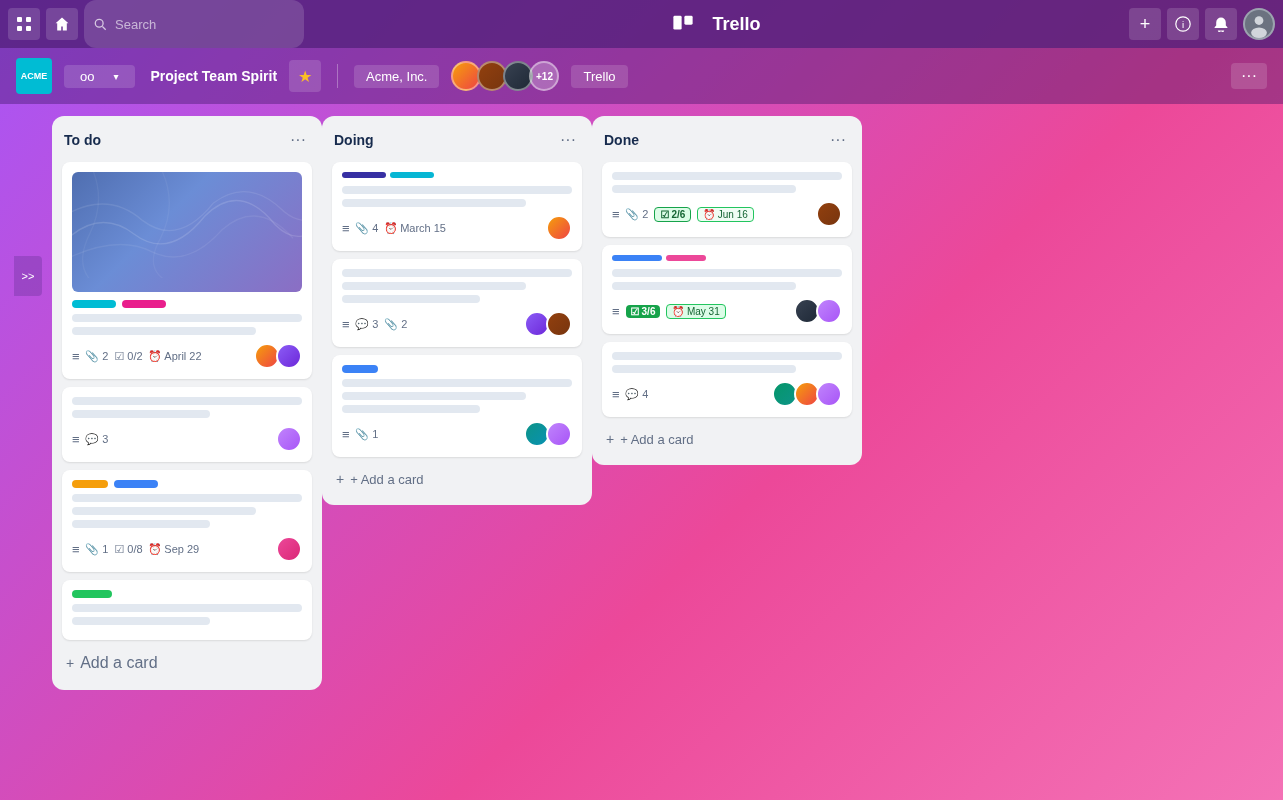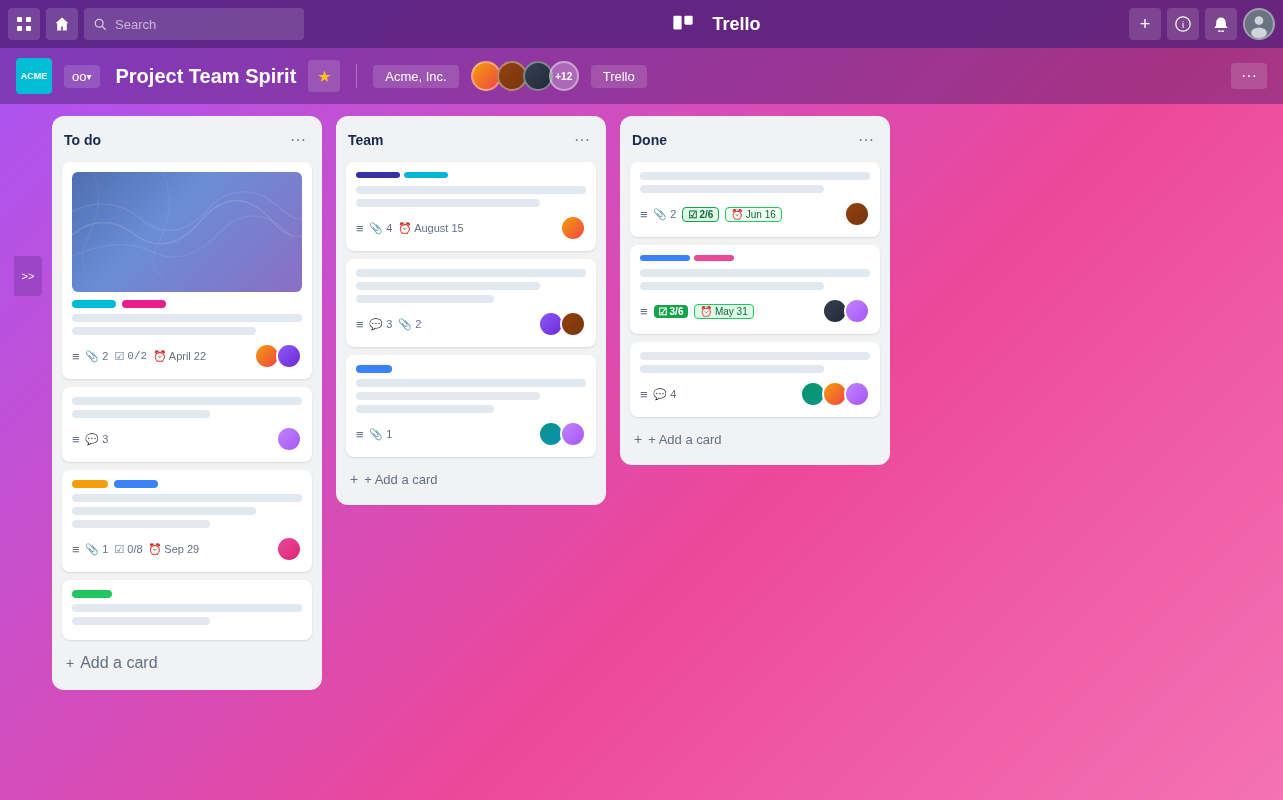--- a/index.html
+++ b/index.html
@@ -34,23 +34,23 @@
       background: rgba(255,255,255,0.15);
       border-radius: 4px;
       display: flex; align-items: center; justify-content: center;
       cursor: pointer;
       color: white;
       font-size: 16px;
     }
     .top-nav-search {
       display: flex; align-items: center;
       background: rgba(255,255,255,0.15);
-      border-radius: 4px;
+      border-radius: 12px;
       padding: 0 10px;
-      width: 220px; height: 32px;
+      width: 220px; height: 48px;
       color: rgba(255,255,255,0.7);
       font-size: 13px;
       gap: 8px;
       cursor: pointer;
     }
     .top-nav-center {
       flex: 1;
       display: flex; align-items: center; justify-content: center;
       gap: 6px;
       color: white;
@@ -91,30 +91,30 @@
       justify-content: flex-end;
     }
     .workspace-logo {
       width: 36px; height: 36px;
       background: #00bcd4;
       border-radius: 4px;
       display: flex; align-items: center; justify-content: center;
       color: white; font-weight: 700; font-size: 11px;
     }
     .workspace-selector {
-      display: flex; align-items: center; gap: 0;
-      background: rgba(255,255,255,0.15);
-      border-radius: 4px;
-      padding: 4px 8px;
+      display: flex; align-items: center; gap: 19px;
+      background: rgba(255,255,255,0.15);
+      border-radius: 4px;
+      padding: 4px 16px;
       cursor: pointer;
       color: white; font-size: 13px;
     }
     .board-title {
       color: white;
-      font-size: 20px;
+      font-size: 14px;
       font-weight: 700;
       margin-left: 4px;
     }
     .star-btn {
       width: 32px; height: 32px;
       background: rgba(255,255,255,0.15);
       border-radius: 4px;
       display: flex; align-items: center; justify-content: center;
       cursor: pointer;
       color: #fbbf24;
@@ -183,21 +183,21 @@
       cursor: pointer;
       color: white; font-size: 12px;
       margin-top: 104px;
       z-index: 10;
     }
 
     
     .board-content {
       display: flex;
       padding: 12px 16px 12px 52px;
-      gap: 14px;
+      gap: 0;
       height: calc(800px - 48px - 56px);
       overflow-x: auto;
       align-items: flex-start;
     }
 
     
     .list {
       width: 270px;
       background: #f1f2f4;
       border-radius: 12px;
@@ -467,21 +467,21 @@
       <div class="card-text-line full"></div>
       <div class="card-text-line medium"></div>
       <div class="card-meta">
         <span style="color:#626f86;font-size:13px;">≡</span>
         <div class="card-meta-item">
           <span style="font-size:11px;">📎</span>
           <span style="font-size:11px;color:#626f86;">2</span>
         </div>
         <div class="card-meta-item">
           <span style="font-size:11px;">☑</span>
-          <span style="font-size:11px;color:#626f86;font-family:Liberation Mono, monospace;">0/2</span>
+          <span style="font-size:11px;color:#626f86;">0/2</span>
         </div>
         <div class="card-meta-item badge-date-plain">
           <span style="font-size:11px;">⏰</span>
           <span style="font-size:11px;color:#626f86;">April 22</span>
         </div>
         <div class="card-meta-spacer"></div>
         <div class="card-avatars">
           <div class="card-avatar avatar-orange"></div>
           <div class="card-avatar avatar-purple"></div>
         </div>
@@ -542,40 +542,40 @@
     </div>
 
     <div class="add-card-btn">
       <span style="font-size:14px;">+</span>
       <span style="font-size:16px;">Add a card</span>
     </div>
   </div>
 
   <div class="list">
     <div class="list-header">
-      <span class="list-title">Team</span>
+      <span class="list-title">Doing</span>
       <div class="list-menu-btn">···</div>
     </div>
 
     <div class="card">
       <div class="card-progress-bar">
         <span style="background:#3730a3;height:6px;width:44px;border-radius:3px;display:inline-block;"></span>
         <span style="background:#06b6d4;height:6px;width:44px;border-radius:3px;display:inline-block;"></span>
       </div>
       <div class="card-text-line full"></div>
       <div class="card-text-line medium"></div>
       <div class="card-meta">
         <span style="color:#626f86;font-size:13px;">≡</span>
         <div class="card-meta-item">
           <span style="font-size:11px;">📎</span>
           <span style="font-size:11px;color:#626f86;">4</span>
         </div>
         <div class="card-meta-item badge-date-plain">
           <span style="font-size:11px;">⏰</span>
-          <span style="font-size:11px;color:#626f86;">August 15</span>
+          <span style="font-size:11px;color:#626f86;">March 15</span>
         </div>
         <div class="card-meta-spacer"></div>
         <div class="card-avatars">
           <div class="card-avatar avatar-orange"></div>
         </div>
       </div>
     </div>
 
     <div class="card">
       <div class="card-text-line full"></div>

